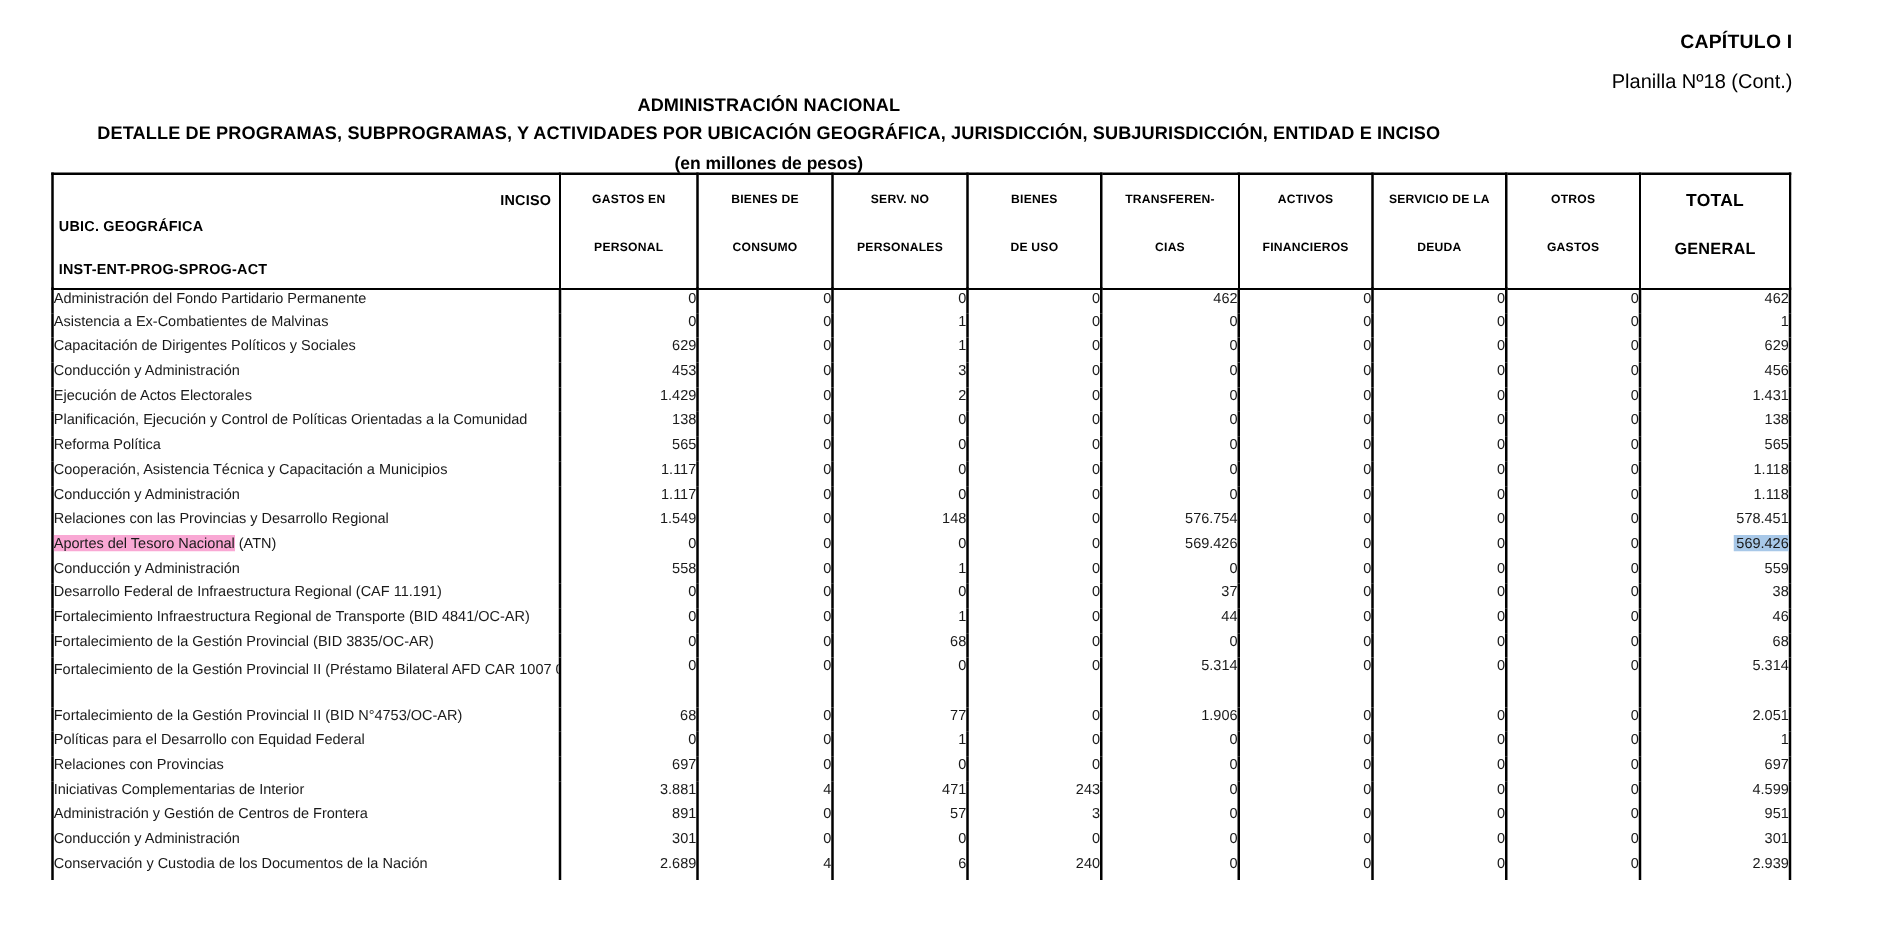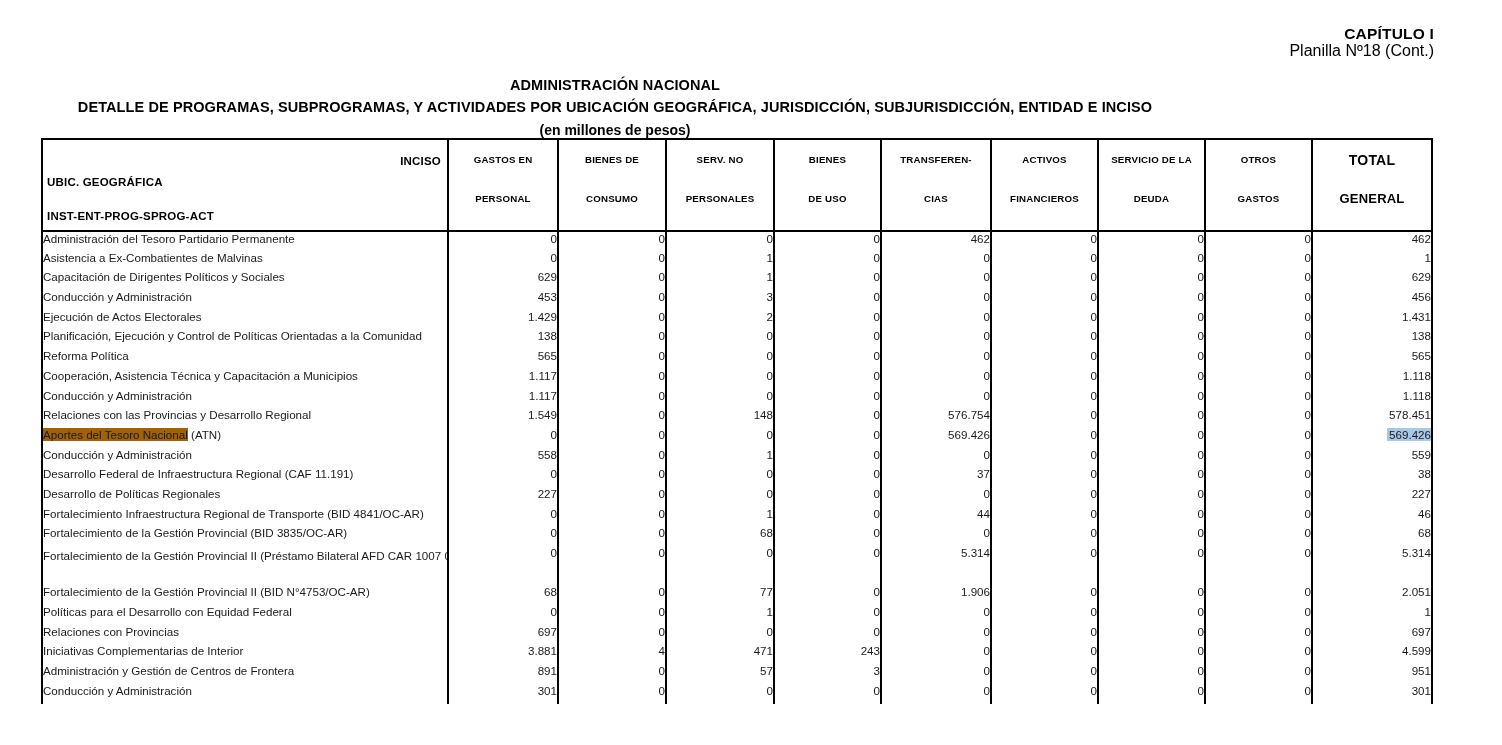--- a/index.html
+++ b/index.html
@@ -26,21 +26,21 @@
     position: absolute;
     top: 26px;
     right: 68px;
     text-align: right;
     line-height: 1.0;
   }
   .chapter {
     font-size: 15.5px;
     font-weight: bold;
     letter-spacing: .2px;
-    margin-bottom: 1px;
+    margin-bottom: 16px;
   }
   .planilla {
     font-size: 16px;
     font-weight: normal;
   }
 
   
   .titles {
     position: absolute;
     top: 74px;
@@ -186,21 +186,21 @@
 
   .ind0 { padding-left: 17px; }
   .ind1 { padding-left: 28px; }
 
   .lbl-2line {
     white-space: normal;
     line-height: 19.7px;
   }
   tr.tall td { height: 39.4px; }
   span.sel-text {
-    background: #a16207;
+    background: #f9a8d4;
   }
   td.c-total.sel-cell {
     background: #ffffff;
   }
   td.c-total.sel-cell > span {
     background: #a8c8e8;
     padding-left: 2px;
   }
 </style>
 </head>
@@ -273,21 +273,21 @@
             <span class="hl2">GASTOS</span>
           </th>
           <th class="h-num h-total">
             <span class="hl1">TOTAL</span>
             <span class="hl2">GENERAL</span>
           </th>
         </tr>
       </thead>
       <tbody id="tbody">
           <tr>
-            <td class="c-label ind1">Administración del Tesoro Partidario Permanente</td>
+            <td class="c-label ind1">Administración del Fondo Partidario Permanente</td>
             <td class="c-num first-num">0</td>
             <td class="c-num">0</td>
             <td class="c-num">0</td>
             <td class="c-num">0</td>
             <td class="c-num">462</td>
             <td class="c-num">0</td>
             <td class="c-num">0</td>
             <td class="c-num">0</td>
             <td class="c-total">462</td>
           </tr>
@@ -427,32 +427,20 @@
             <td class="c-label ind1">Desarrollo Federal de Infraestructura Regional  (CAF 11.191)</td>
             <td class="c-num first-num">0</td>
             <td class="c-num">0</td>
             <td class="c-num">0</td>
             <td class="c-num">0</td>
             <td class="c-num">37</td>
             <td class="c-num">0</td>
             <td class="c-num">0</td>
             <td class="c-num">0</td>
             <td class="c-total">38</td>
-          </tr>
-          <tr>
-            <td class="c-label ind1">Desarrollo de Políticas Regionales</td>
-            <td class="c-num first-num">227</td>
-            <td class="c-num">0</td>
-            <td class="c-num">0</td>
-            <td class="c-num">0</td>
-            <td class="c-num">0</td>
-            <td class="c-num">0</td>
-            <td class="c-num">0</td>
-            <td class="c-num">0</td>
-            <td class="c-total">227</td>
           </tr>
           <tr>
             <td class="c-label ind1">Fortalecimiento Infraestructura Regional de Transporte (BID 4841/OC-AR)</td>
             <td class="c-num first-num">0</td>
             <td class="c-num">0</td>
             <td class="c-num">1</td>
             <td class="c-num">0</td>
             <td class="c-num">44</td>
             <td class="c-num">0</td>
             <td class="c-num">0</td>
@@ -548,17 +536,29 @@
             <td class="c-num first-num">301</td>
             <td class="c-num">0</td>
             <td class="c-num">0</td>
             <td class="c-num">0</td>
             <td class="c-num">0</td>
             <td class="c-num">0</td>
             <td class="c-num">0</td>
             <td class="c-num">0</td>
             <td class="c-total">301</td>
           </tr>
+          <tr>
+            <td class="c-label ind1">Conservación y Custodia de los Documentos de la Nación</td>
+            <td class="c-num first-num">2.689</td>
+            <td class="c-num">4</td>
+            <td class="c-num">6</td>
+            <td class="c-num">240</td>
+            <td class="c-num">0</td>
+            <td class="c-num">0</td>
+            <td class="c-num">0</td>
+            <td class="c-num">0</td>
+            <td class="c-total">2.939</td>
+          </tr>
         </tbody>
     </table>
   </div>
 
 </div>
 
 </body></html>

